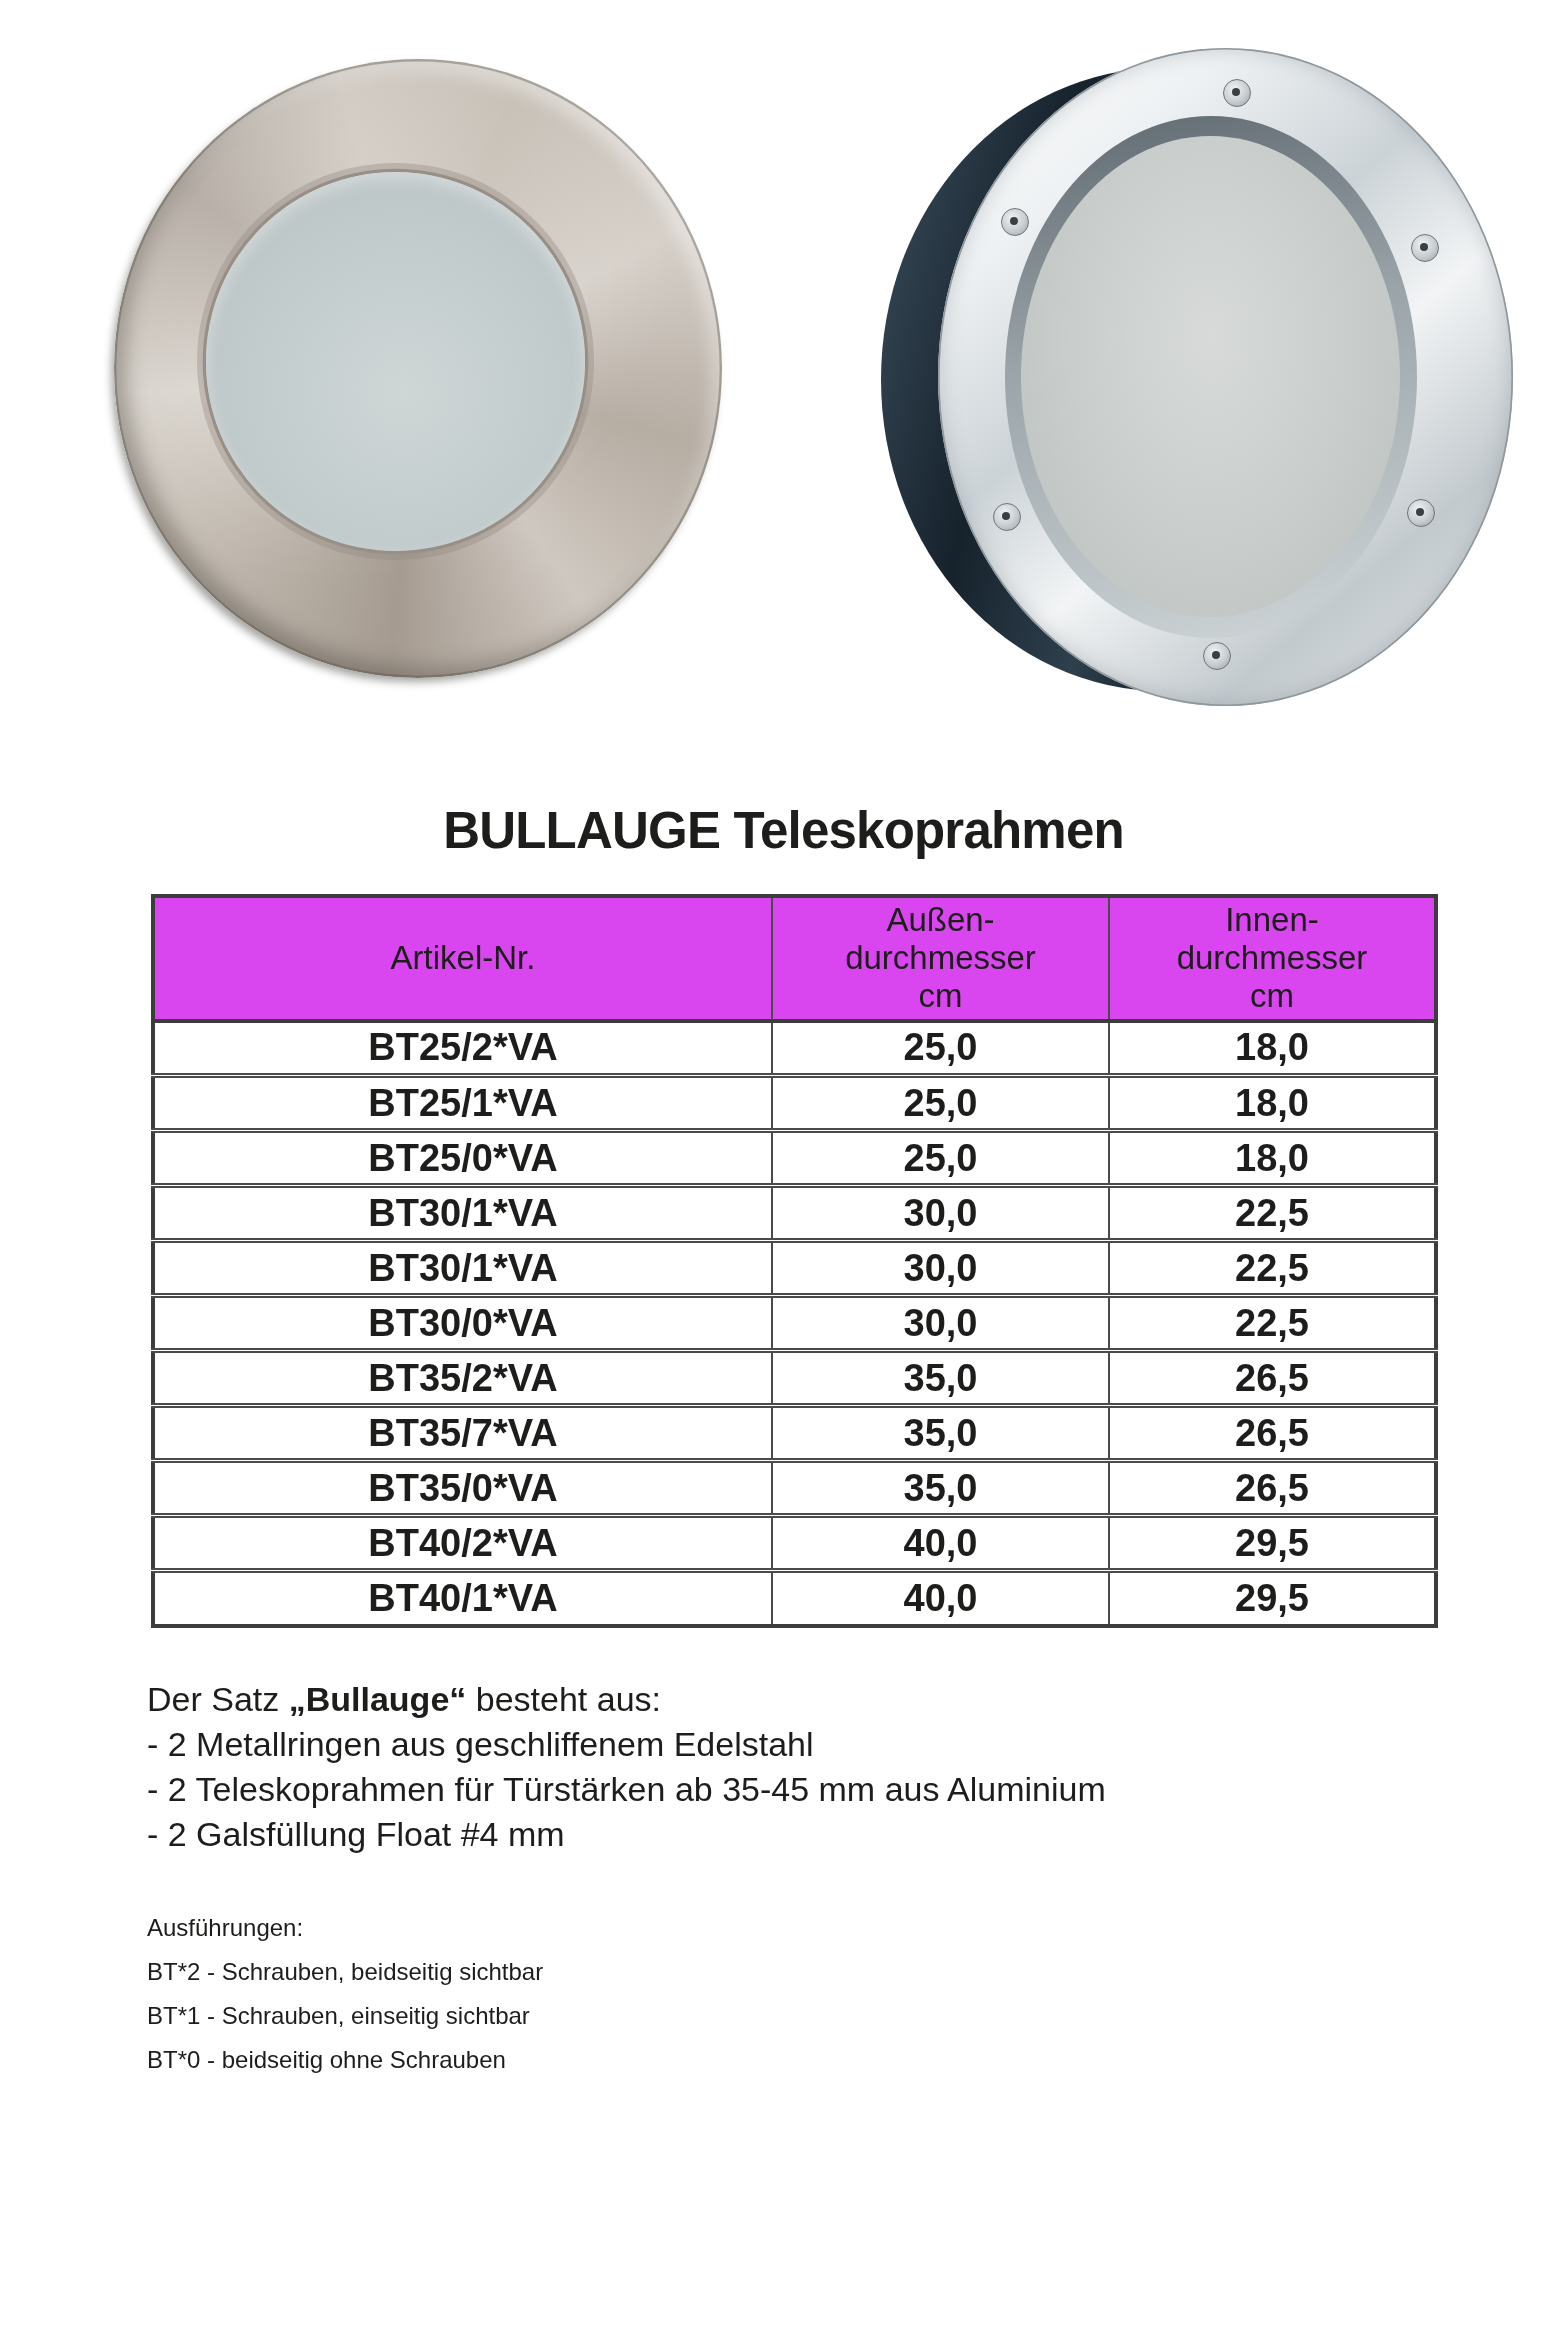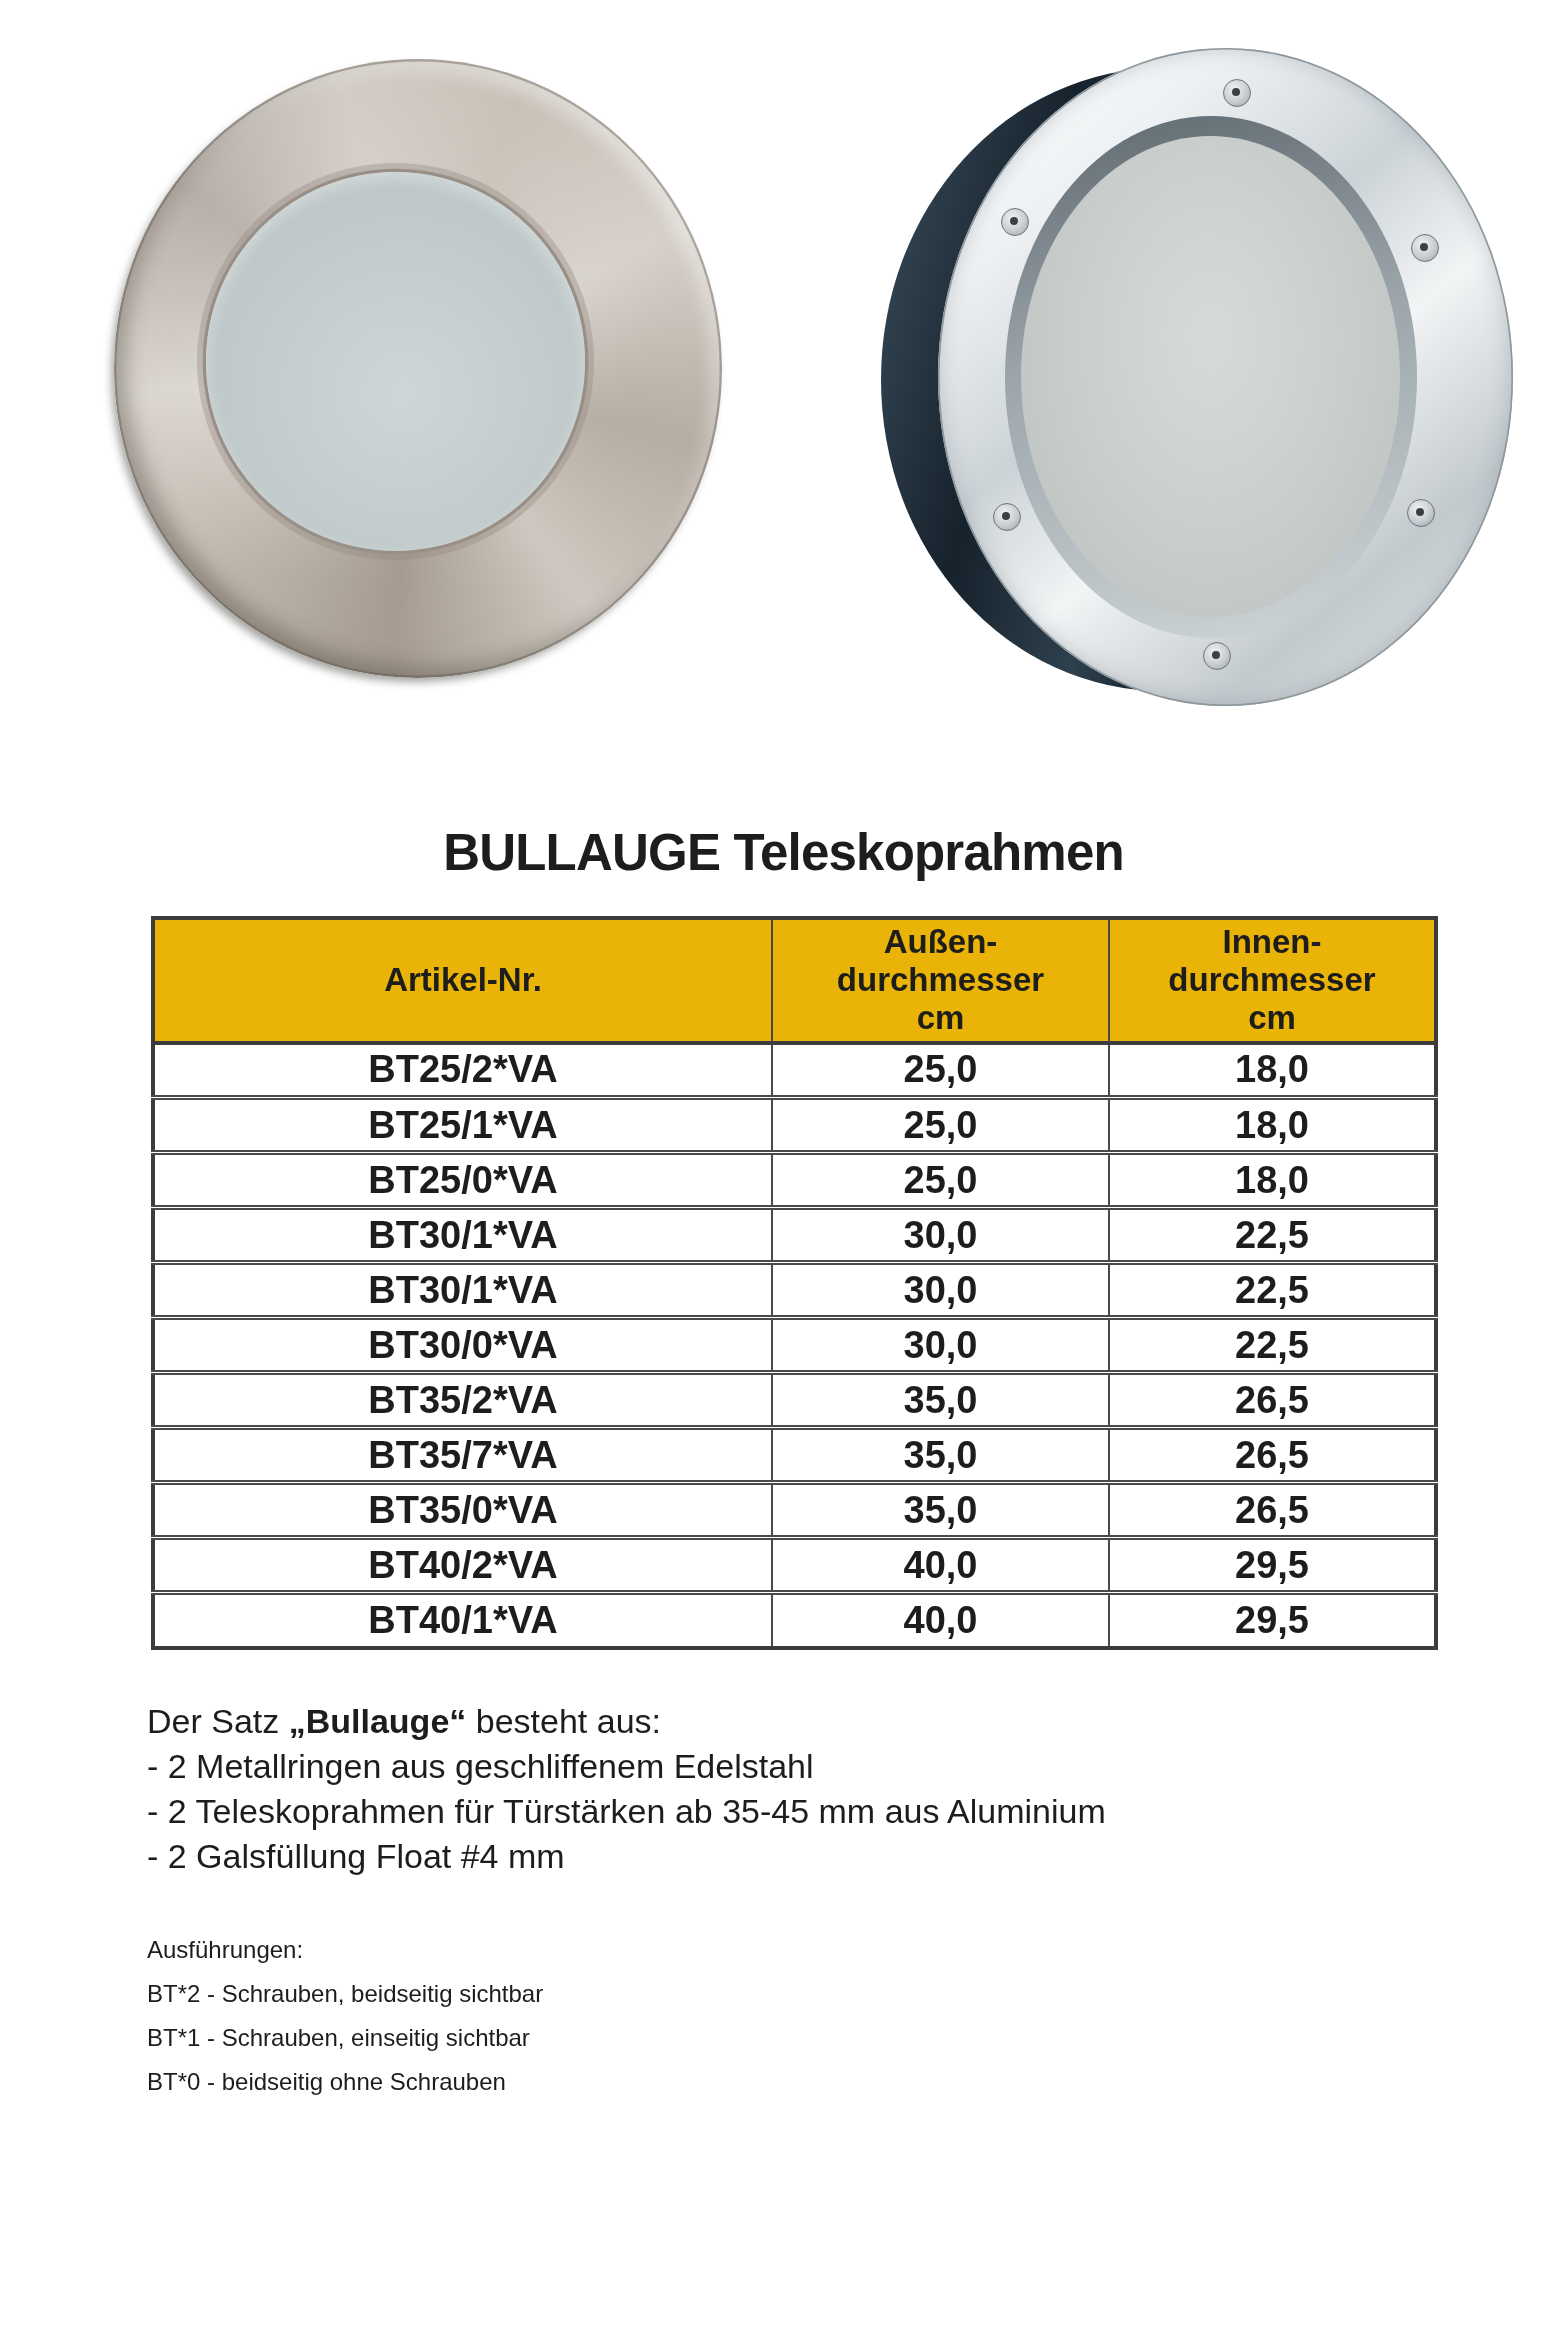--- a/index.html
+++ b/index.html
@@ -77,42 +77,42 @@
     background: radial-gradient(circle at 40% 35%, #f1f3f4 0%, #c8cdd1 55%, #99a0a5 100%);
     border: 1.6px solid #6d747a;
   }
   .screw::after {
     content: ""; position: absolute; left: 8.2px; top: 8.2px;
     width: 8.2px; height: 8.2px; border-radius: 50%; background: #3a3f43;
   }
 
   
   .page-title {
-    margin-top: 64px;
+    margin-top: 42px;
     text-align: center;
     font-size: 51px; font-weight: 700; letter-spacing: -0.8px;
   }
   .intro { margin: 34px 0 0 82px; }
   .intro p { font-size: 36px; font-weight: 700; line-height: 57px; letter-spacing: -0.4px; }
 
   
   table.spec {
     margin: 13px 0 0 151px;
     width: 1284px;
     border-collapse: collapse;
     border: 4.1px solid #3c3c3c;
     table-layout: fixed;
   }
   table.spec col.c1 { width: 619px; }
   table.spec col.c2 { width: 337px; }
   table.spec col.c3 { width: 327px; }
   table.spec th {
-    background: #eab308;
+    background: #d946ef;
     border-bottom: 4.9px solid #3c3c3c;
-    font-size: 33px; font-weight: 700; line-height: 38px;
+    font-size: 33px; font-weight: 400; line-height: 38px;
     height: 122px; vertical-align: middle; text-align: center;
     padding: 3.3px 0;
   }
   table.spec th span { display: block; }
   table.spec td {
     font-size: 38px; font-weight: 700;
     height: 55px; text-align: center; vertical-align: middle;
     padding: 0;
   }
   table.spec td + td, table.spec th + th { border-left: 2.4px solid #4a4a4a; }

